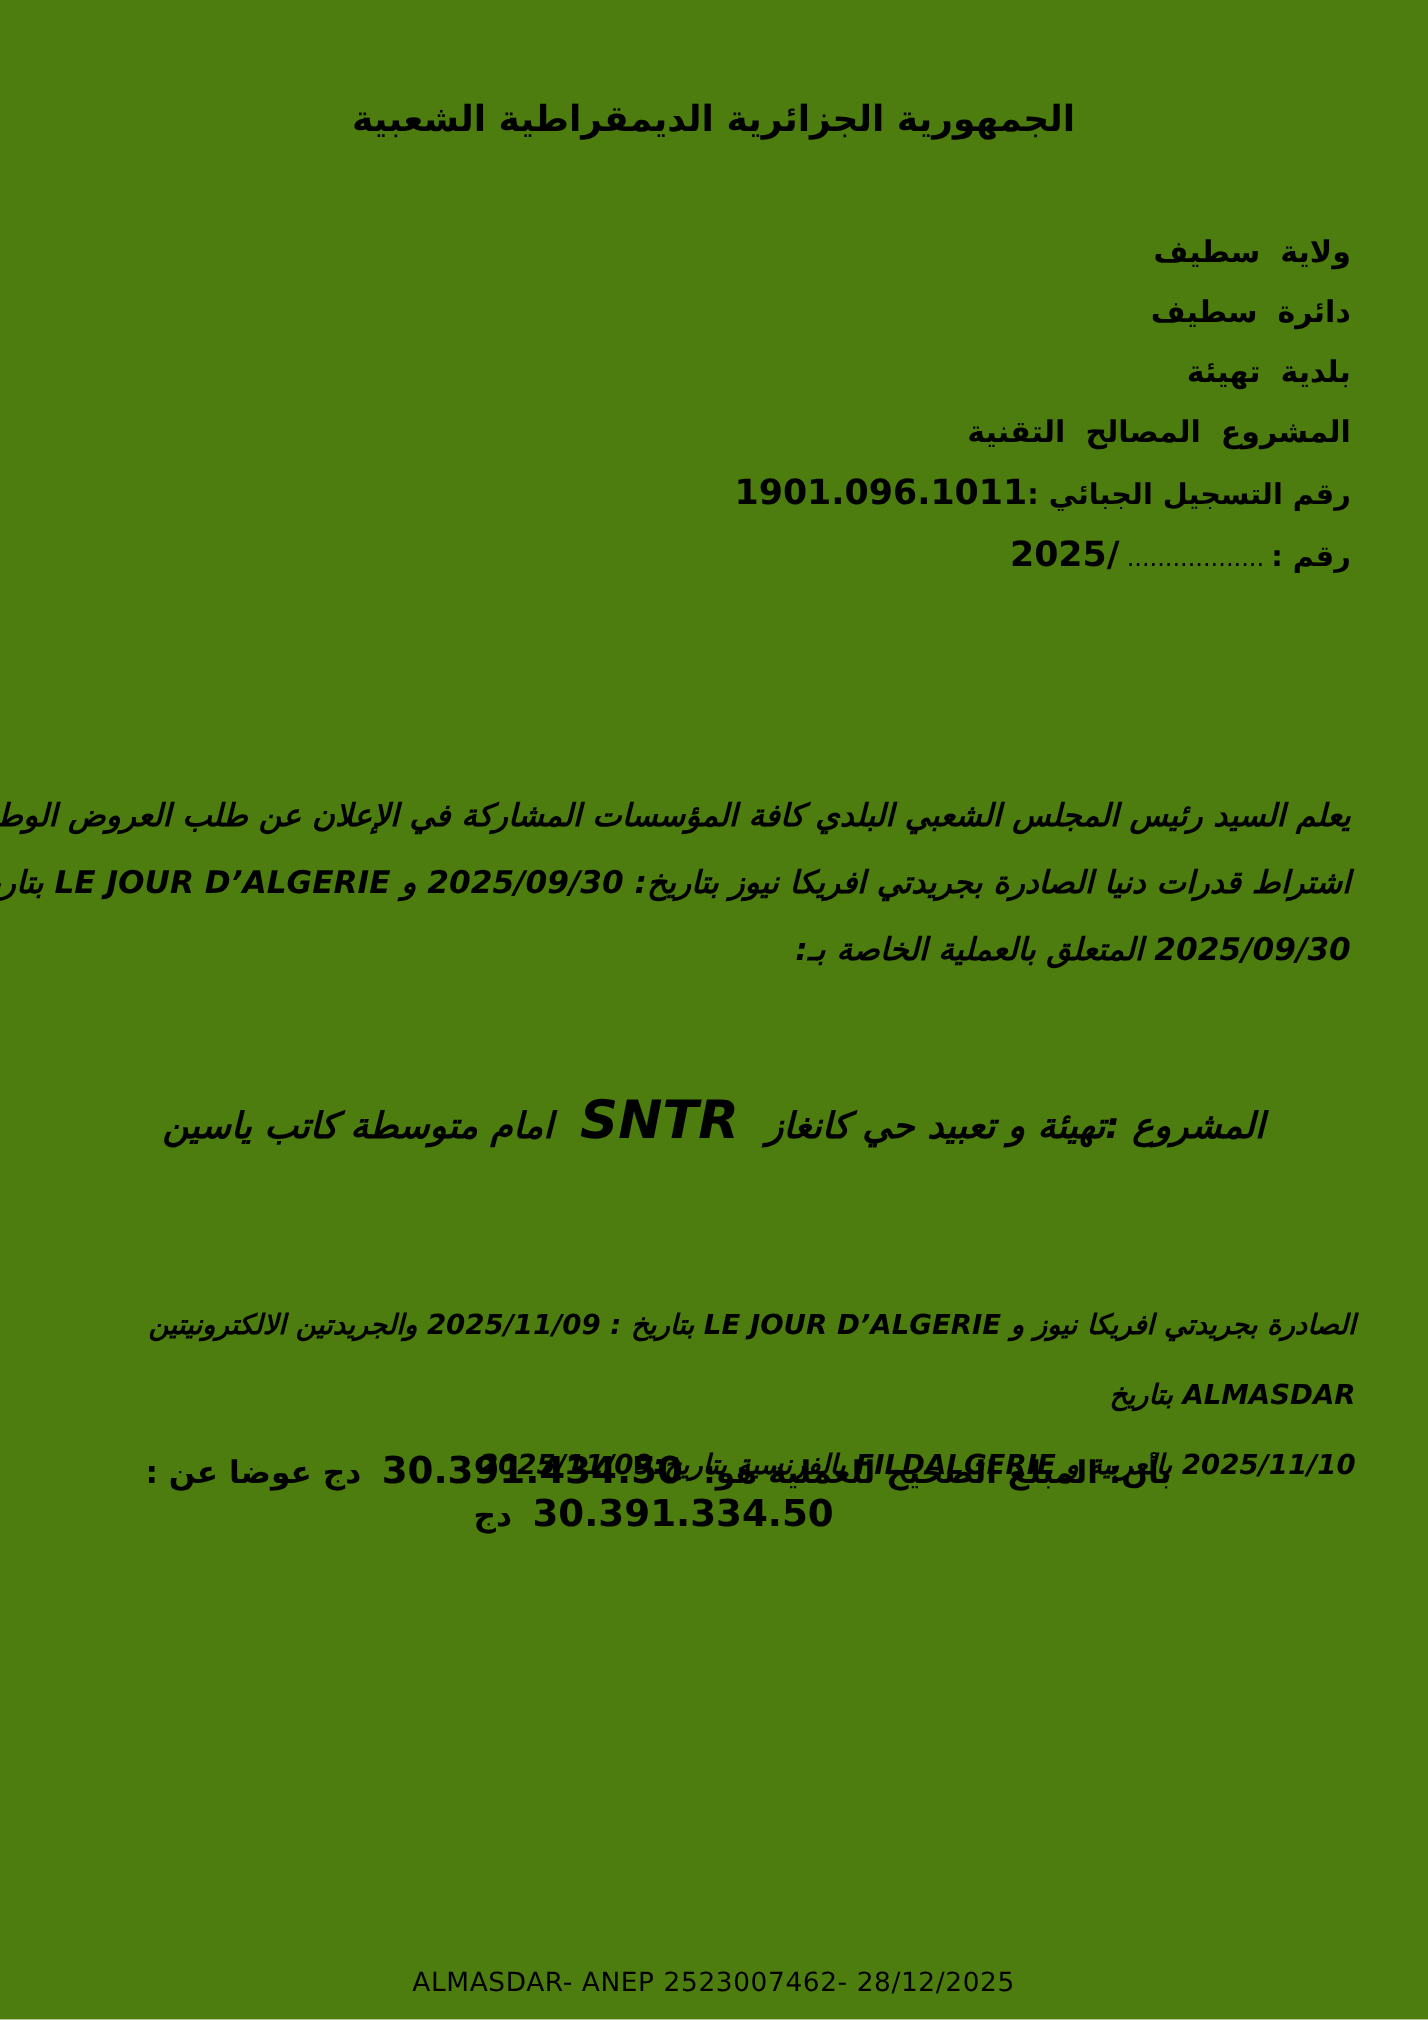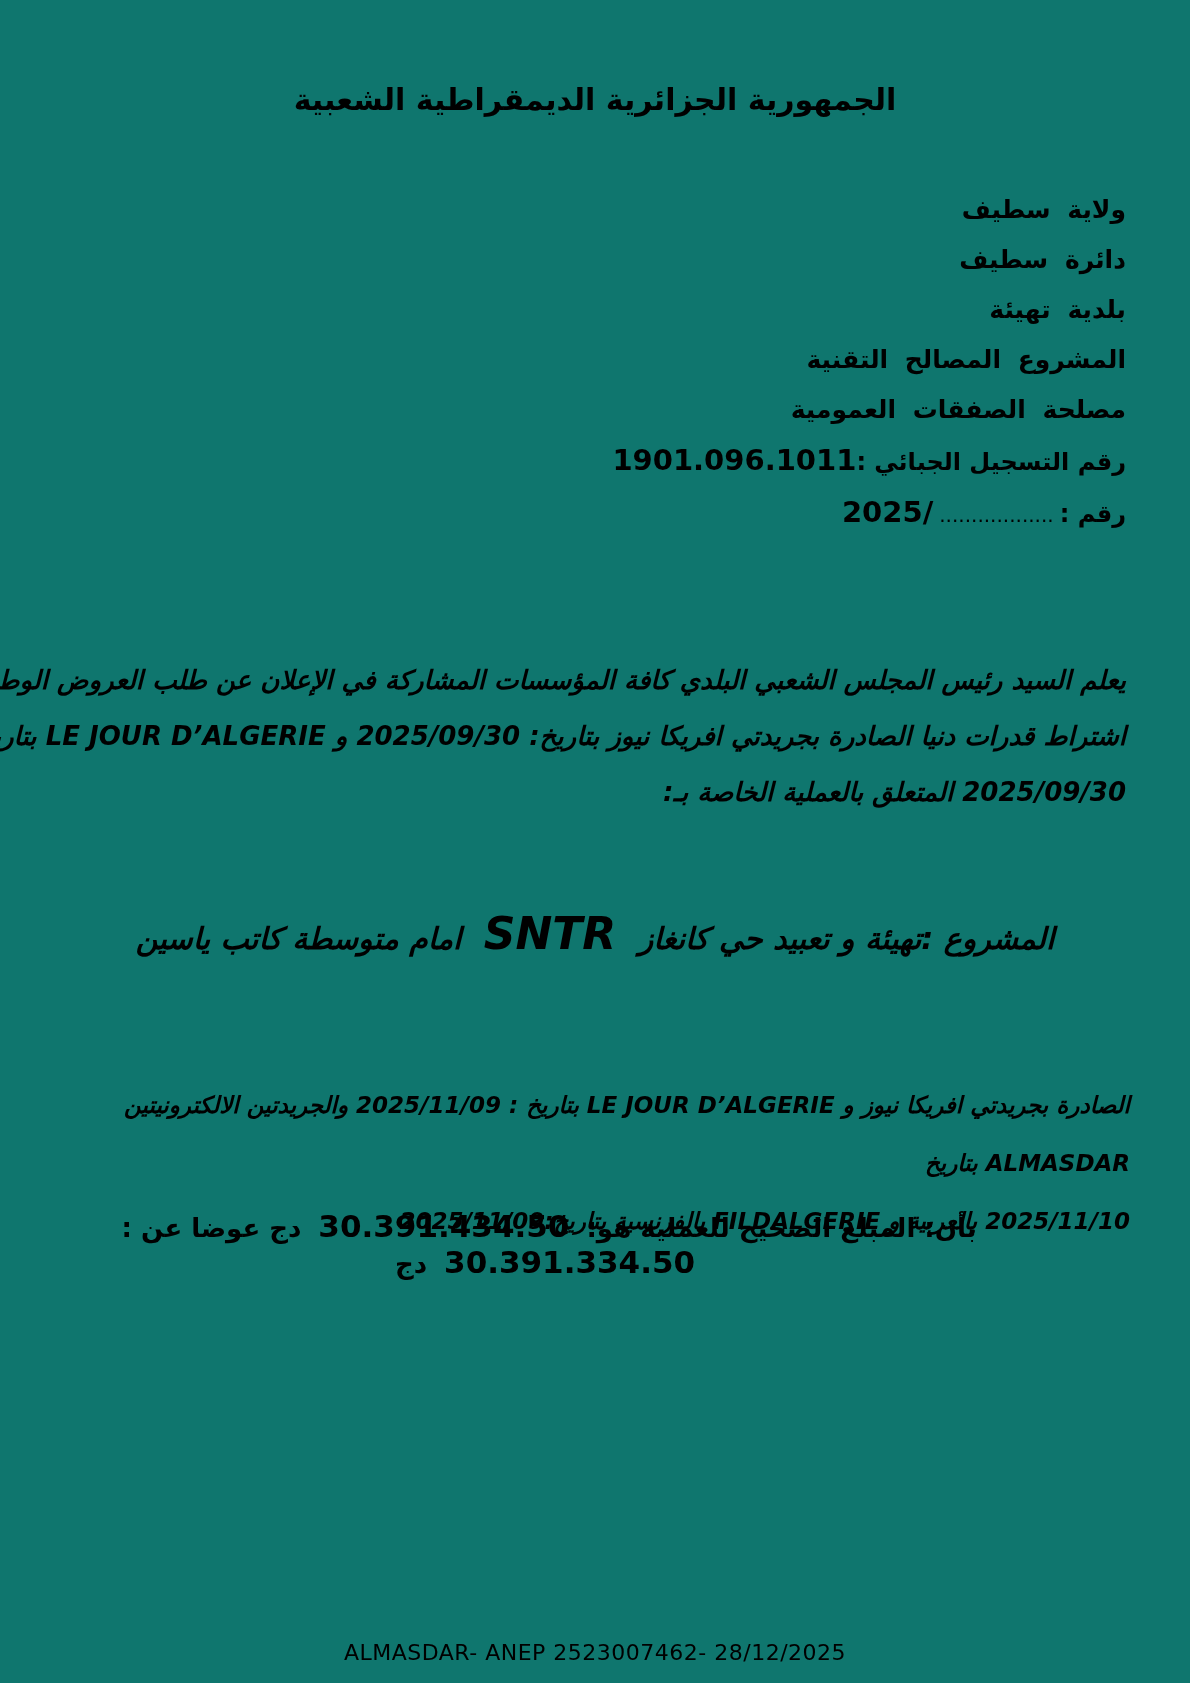--- a/index.html
+++ b/index.html
@@ -1,19 +1,19 @@
 <!DOCTYPE html>
 <html lang="ar"><head>
 <meta charset="utf-8">
 <style>
   html,body{margin:0;padding:0;background:#ffffff;}
   .page{
     position:relative;
     width:1190px;height:1683px;
-    background:#0f766e;color:#000000;
+    background:#4d7c0f;color:#000000;
     font-family:"DejaVu Sans", sans-serif;
     overflow:hidden;
     direction:rtl;
   }
   
   .republic-title{
     position:absolute;top:82px;left:0;right:0;
     text-align:center;
     font-size:30px;font-weight:bold;
   }
@@ -97,21 +97,20 @@
 
 <div class="page">
 
   <div class="republic-title">الجمهورية الجزائرية الديمقراطية الشعبية</div>
 
   <div class="letterhead">
     <div class="lh-line">ولاية  سطيف</div>
     <div class="lh-line">دائرة  سطيف</div>
     <div class="lh-line">بلدية  تهيئة</div>
     <div class="lh-line">المشروع المصالح التقنية</div>
-    <div class="lh-line">مصلحة الصفقات العمومية</div>
     <div class="tax-line"><span>رقم التسجيل الجبائي :</span><span class="tax-value">1901.096.1011</span></div>
     <div class="ref-line"><span>رقم :</span><span class="ref-dots">..................</span><span class="ref-year">/2025</span></div>
   </div>
 
 
   <div class="para1">
     <div class="p-line">يعلم السيد رئيس المجلس الشعبي البلدي كافة المؤسسات المشاركة في الإعلان عن طلب العروض الوطني المفتوح مع</div>
     <div class="p-line">اشتراط قدرات دنيا  الصادرة بجريدتي  افريكا نيوز بتاريخ:  2025/09/30  و  LE JOUR D’ALGERIE  بتاريخ :</div>
     <div class="p-line">2025/09/30  المتعلق بالعملية الخاصة بـ:</div>
   </div>

